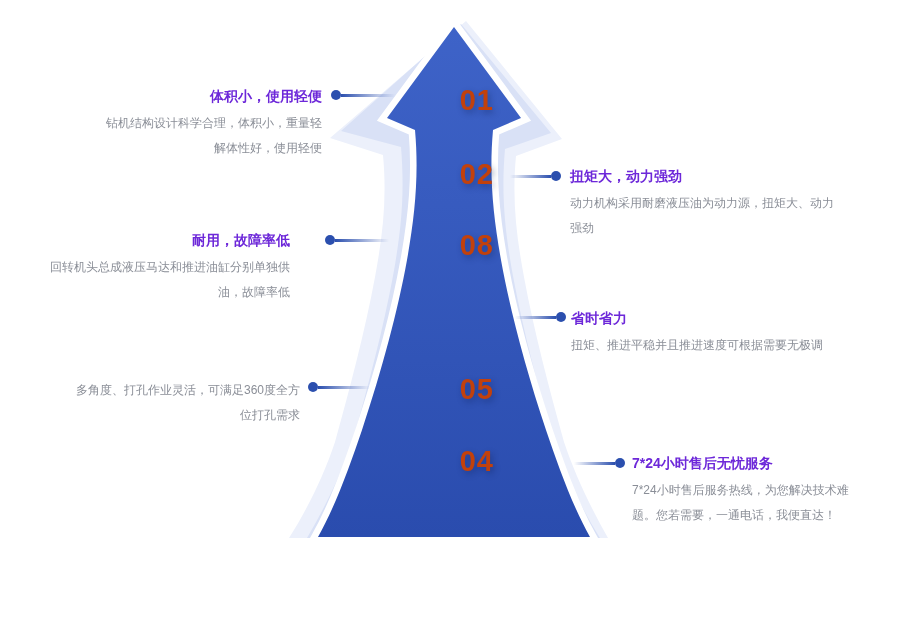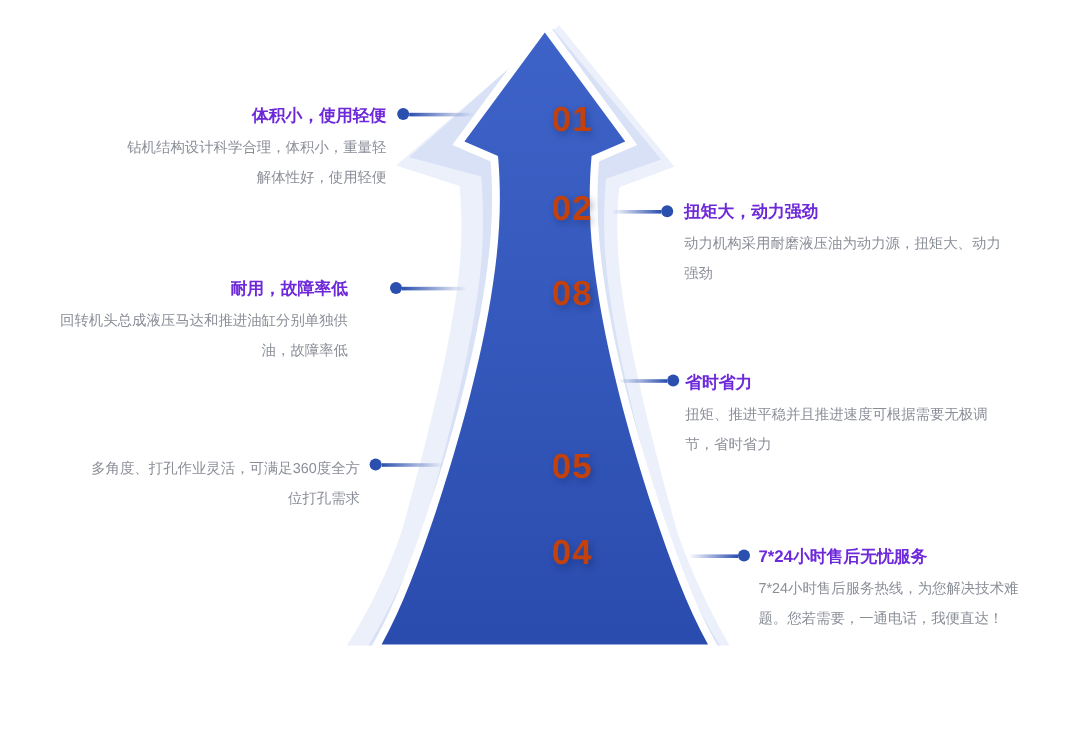--- a/index.html
+++ b/index.html
@@ -148,21 +148,20 @@
     <div class="desc">
       <div>回转机头总成液压马达和推进油缸分别单独供</div>
       <div>油，故障率低</div>
     </div>
   </div>
 
   <div class="feature right f4">
     <div class="title">省时省力</div>
     <div class="desc">
       <div>扭矩、推进平稳并且推进速度可根据需要无极调</div>
-      <div>节，省时省力</div>
     </div>
   </div>
 
   <div class="feature left f5">
     <div class="desc">
       <div>多角度、打孔作业灵活，可满足360度全方</div>
       <div>位打孔需求</div>
     </div>
   </div>
 

